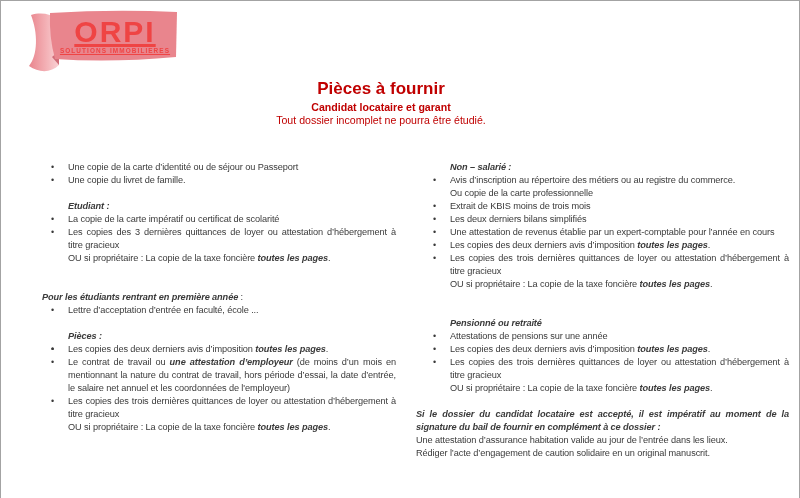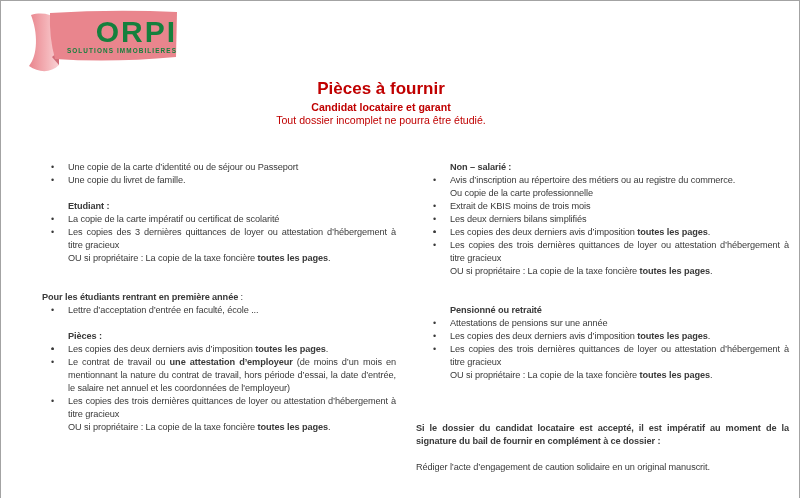--- a/index.html
+++ b/index.html
@@ -17,21 +17,21 @@
     border:1px solid #a3a3a3;
     border-bottom:none;
     background:#fff;
   }
 
   
   .logo{position:absolute;left:28px;top:6px;width:150px;height:74px;}
   .logo svg{position:absolute;left:0;top:0;}
   .logo-text{
     position:absolute;left:24px;top:8px;width:124px;height:48px;
-    text-align:right;color:#15803d;
+    text-align:center;color:#ef4444;text-decoration:underline;
   }
   .brand{
     font-size:30px;font-weight:bold;letter-spacing:2px;
     line-height:34px;
   }
   .tagline{
     font-size:6.4px;font-weight:bold;letter-spacing:1.1px;
     line-height:8px;margin-top:-2px;white-space:nowrap;
   }
 
@@ -62,22 +62,22 @@
   .blist li{
     position:relative;padding-left:34px;text-align:justify;
   }
   .dot{
     position:absolute;left:17px;top:0;
     font-size:9px;
   }
   .sec-heading{padding-left:34px;}
   .sec-heading.flush{padding-left:8px;}
   .gap{height:13px;}
-  .para{text-align:justify;margin-top:27px;}
-  .b{font-weight:bold;}
+  .para{text-align:justify;}
+  .b{font-weight:bold;font-style:italic;}
 </style>
 </head>
 <body>
 
 <div class="page">
 
   <div class="logo">
     <svg width="150" height="74" viewBox="0 0 150 74" aria-hidden="true">
       <defs>
         <linearGradient id="tailGrad" x1="0" y1="0" x2="1" y2="0">
@@ -132,29 +132,29 @@
         <li><span class="dot">•</span><span>Le contrat de travail ou </span><span class="b">une attestation d’employeur</span><span> (de moins d’un mois en mentionnant la nature du contrat de travail, hors période d’essai, la date d’entrée, le salaire net annuel et les coordonnées de l'employeur)</span></li>
         <li><span class="dot">•</span><span>Les copies des trois dernières quittances de loyer ou attestation d’hébergement à titre gracieux</span><br><span>OU si propriétaire : La copie de la taxe foncière </span><span class="b">toutes les pages</span><span>.</span></li>
       </ul>
     </div>
   <div class="col col-right" id="col-right">
       <div class="sec-heading b">Non – salarié :</div>
       <ul class="blist">
         <li><span class="dot">•</span><span>Avis d’inscription au répertoire des métiers ou au registre du commerce.</span><br><span>Ou copie de la carte professionnelle</span></li>
         <li><span class="dot">•</span><span>Extrait de KBIS moins de trois mois</span></li>
         <li><span class="dot">•</span><span>Les deux derniers bilans simplifiés</span></li>
-        <li><span class="dot">•</span></li>
+        <li><span class="dot">•</span><span>Une attestation de revenus établie par un expert-comptable pour l’année en cours</span></li>
         <li><span class="dot">•</span><span>Les copies des deux derniers avis d’imposition </span><span class="b">toutes les pages</span><span>.</span></li>
         <li><span class="dot">•</span><span>Les copies des trois dernières quittances de loyer ou attestation d’hébergement à titre gracieux</span><br><span>OU si propriétaire : La copie de la taxe foncière </span><span class="b">toutes les pages</span><span>.</span></li>
       </ul>
       <div class="gap"></div>
       <div class="gap"></div>
       <div class="sec-heading b">Pensionné ou retraité</div>
       <ul class="blist">
         <li><span class="dot">•</span><span>Attestations de pensions sur une année</span></li>
         <li><span class="dot">•</span><span>Les copies des deux derniers avis d’imposition </span><span class="b">toutes les pages</span><span>.</span></li>
         <li><span class="dot">•</span><span>Les copies des trois dernières quittances de loyer ou attestation d’hébergement à titre gracieux</span><br><span>OU si propriétaire : La copie de la taxe foncière </span><span class="b">toutes les pages</span><span>.</span></li>
       </ul>
       <div class="gap"></div>
-      <div class="para"><span class="b">Si le dossier du candidat locataire est accepté, il est impératif au moment de la signature du bail de fournir en complément à ce dossier :</span><br><br><span>Rédiger l’acte d’engagement de caution solidaire en un original manuscrit.</span></div>
+      <div class="para"><span class="b">Si le dossier du candidat locataire est accepté, il est impératif au moment de la signature du bail de fournir en complément à ce dossier :</span><br><span>Une attestation d’assurance habitation valide au jour de l’entrée dans les lieux.</span><br><span>Rédiger l’acte d’engagement de caution solidaire en un original manuscrit.</span></div>
     </div>
 
 </div>
 
 </body></html>

